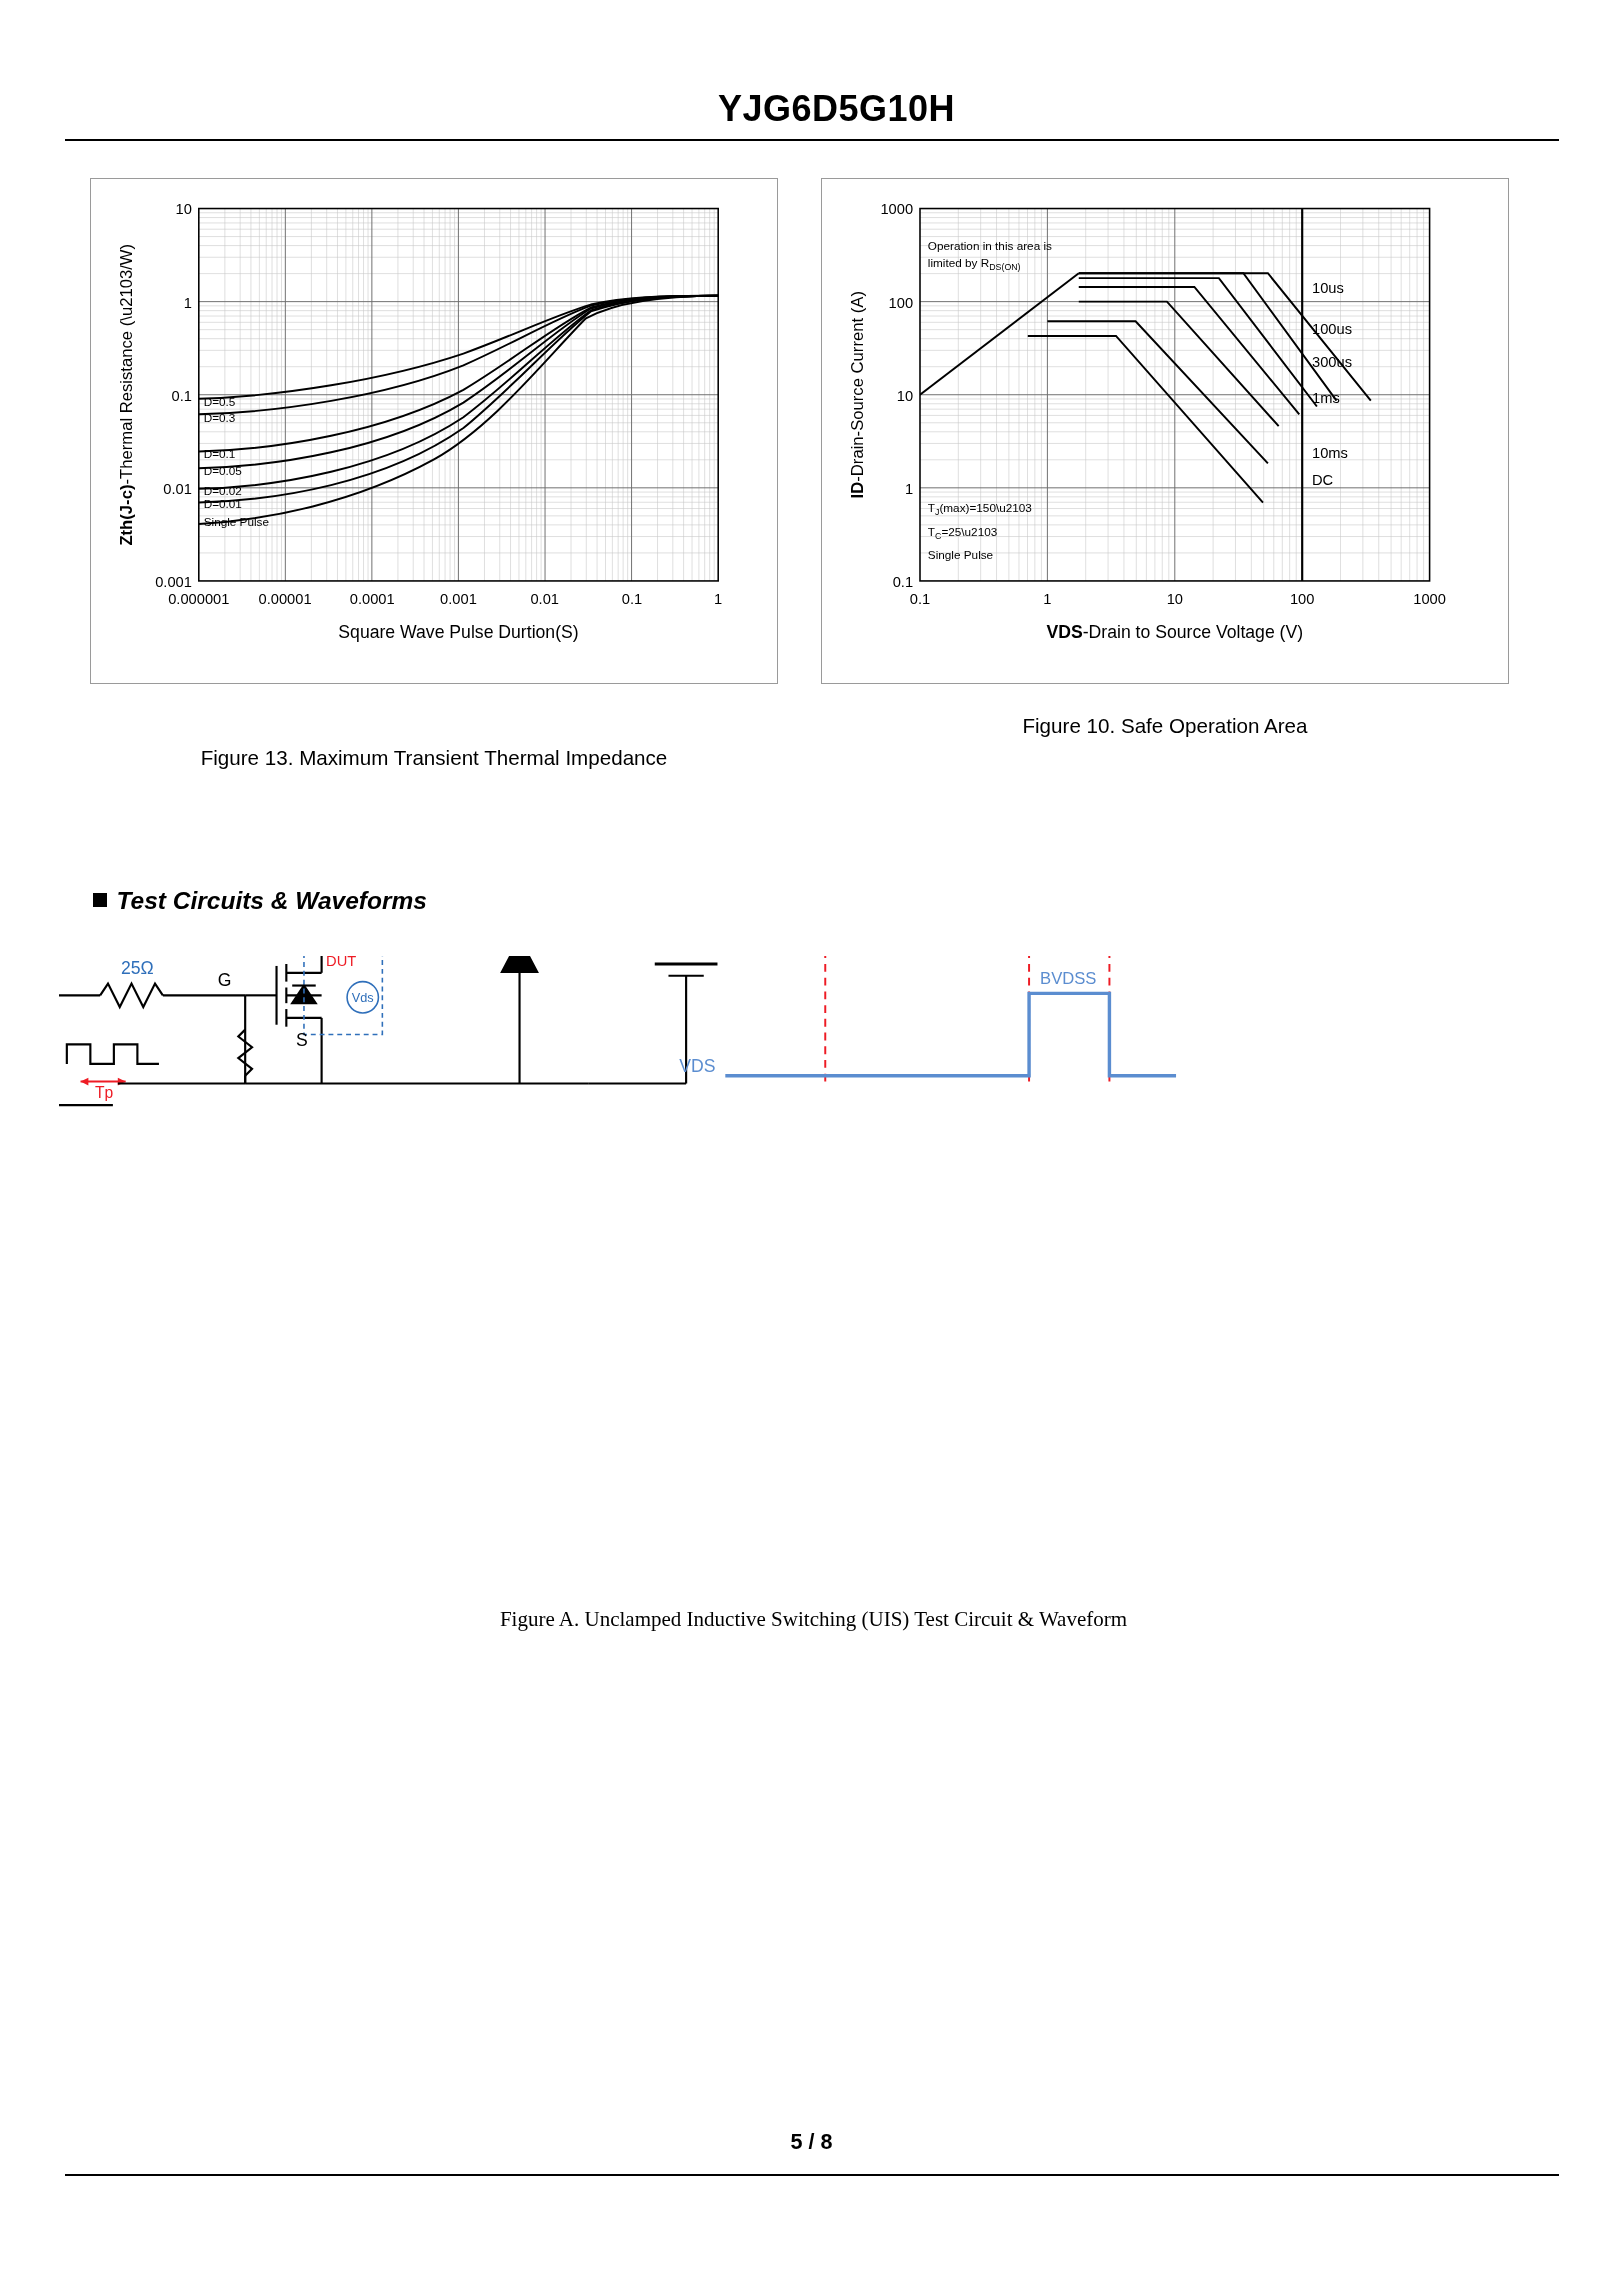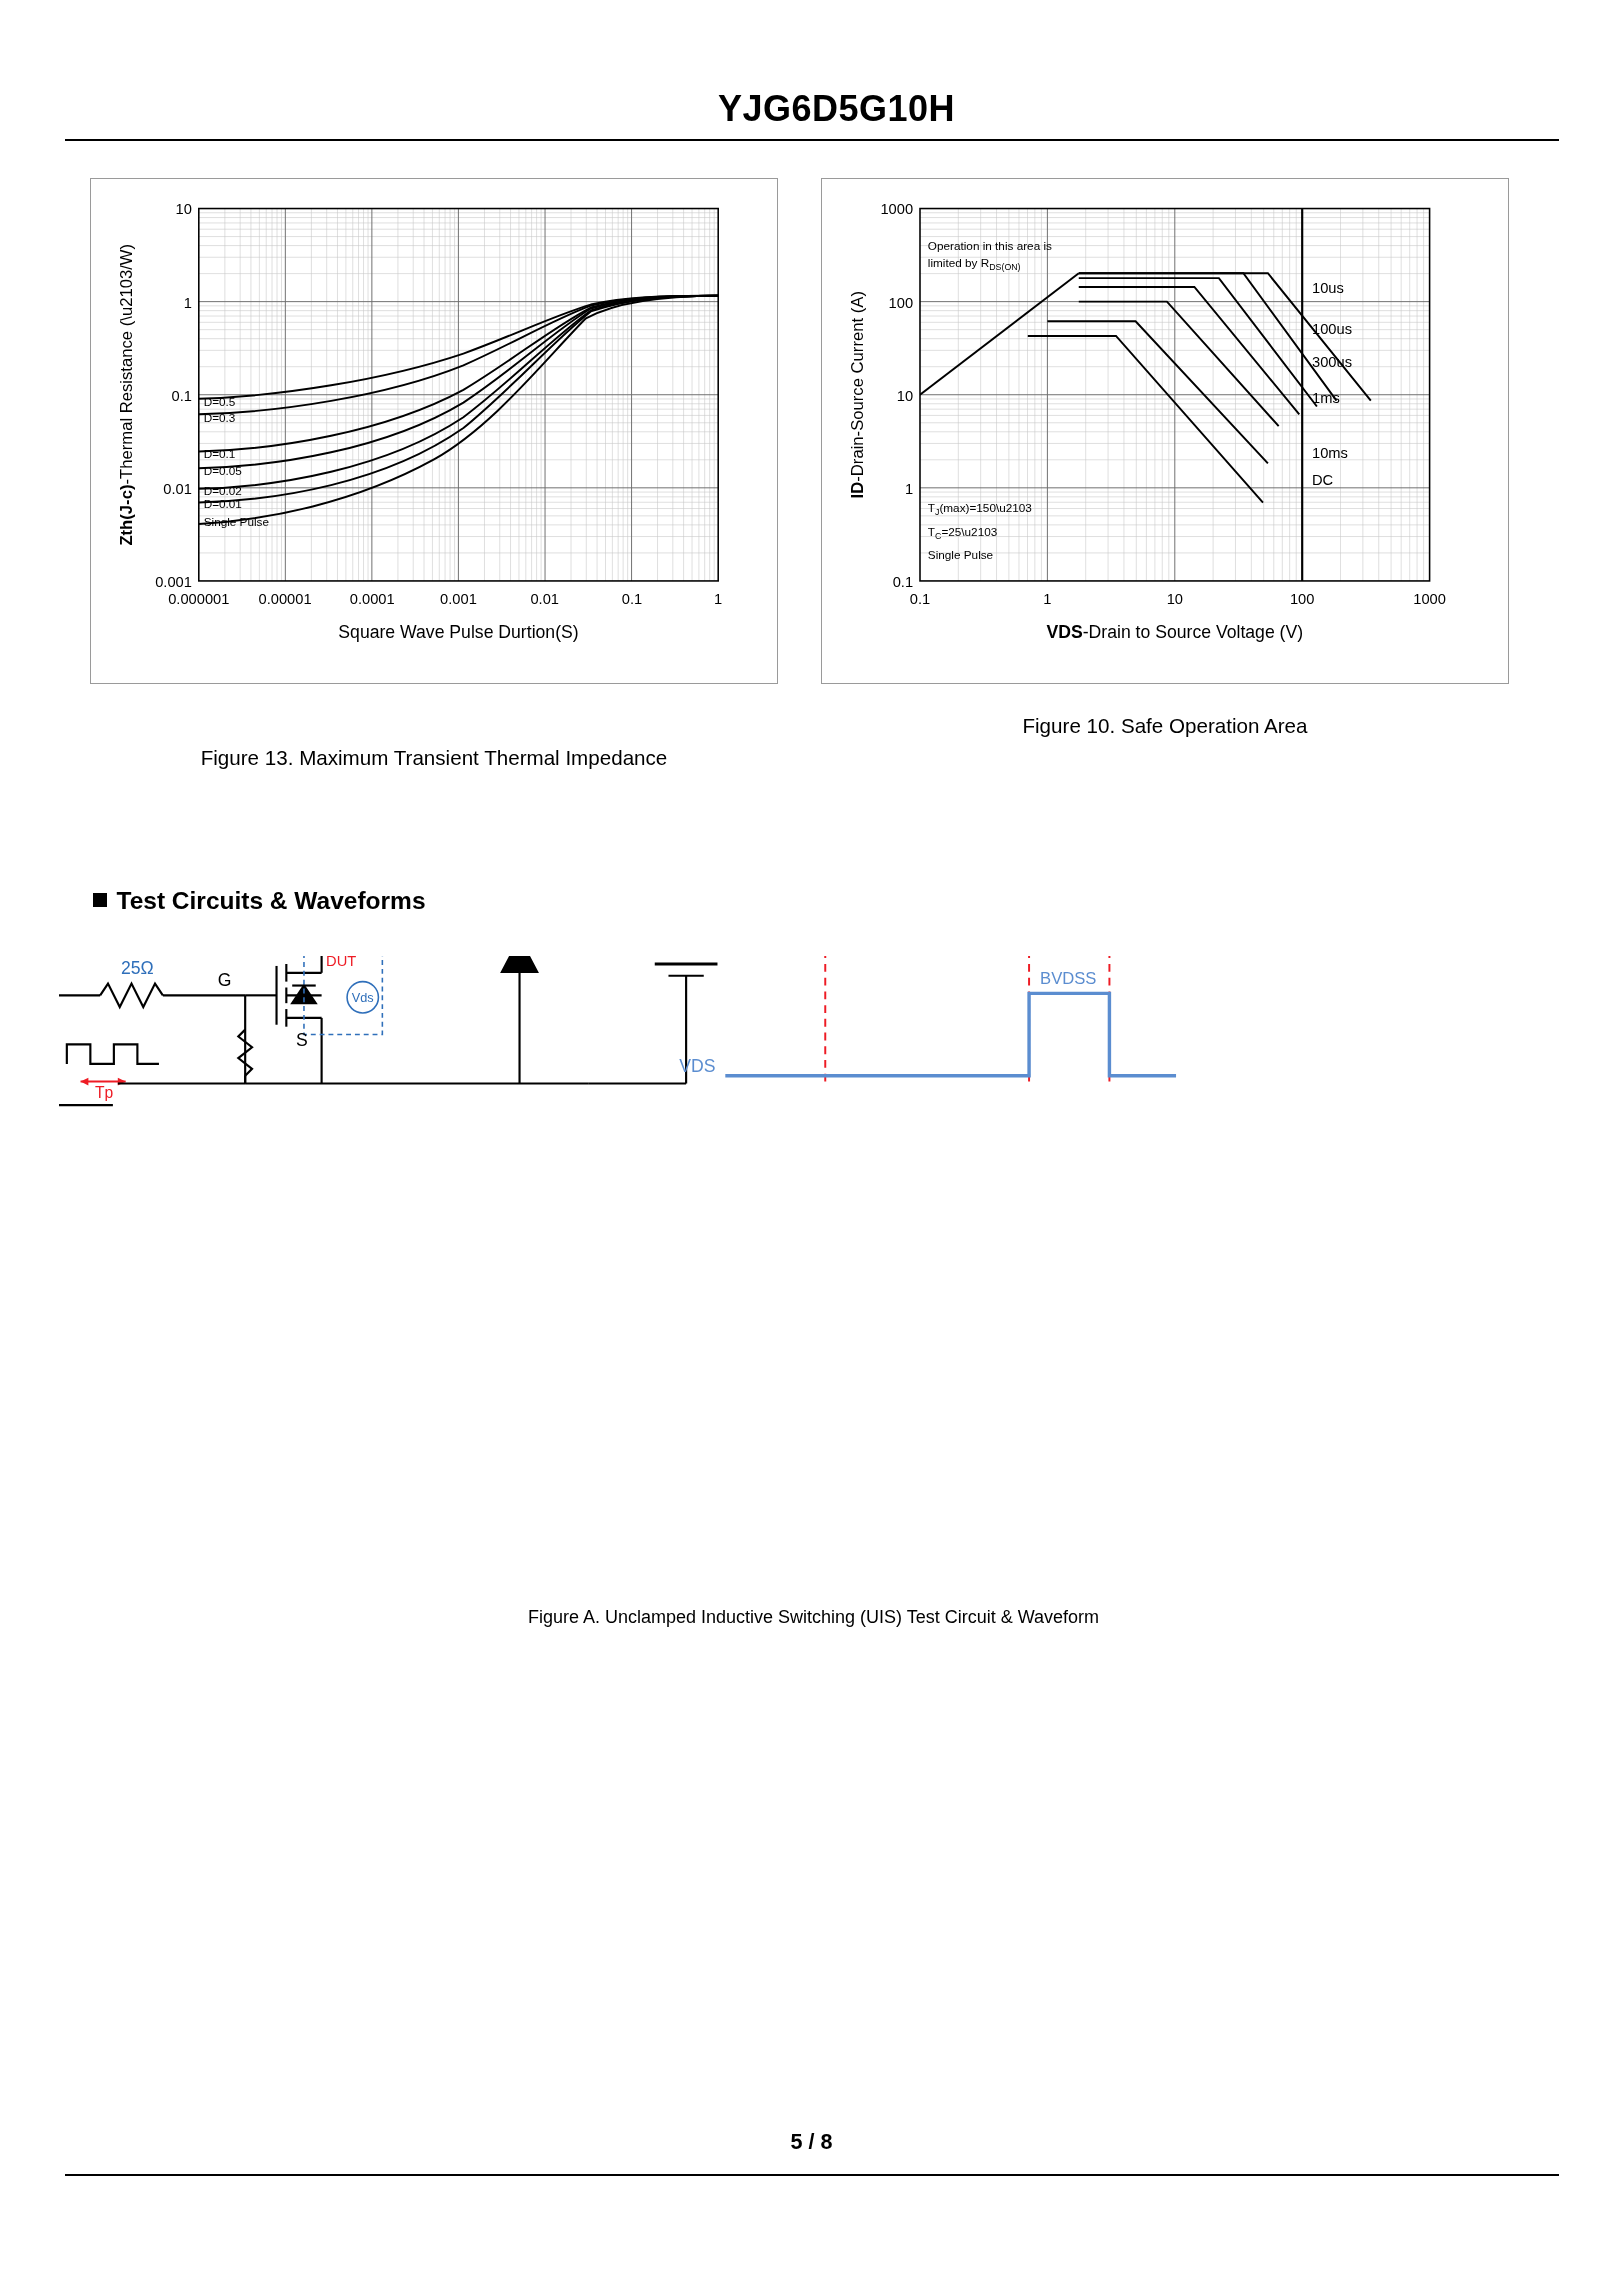--- a/index.html
+++ b/index.html
@@ -64,28 +64,29 @@
   .fig13-box { left: 90px;  top: 178px; width: 688px; height: 506px; }
   .fig14-box { left: 821px; top: 178px; width: 688px; height: 506px; }
 
   .fig-caption {
     position: absolute;
     font-size: 20.6px;
     text-align: center;
   }
   .cap13 { left: 90px;  top: 714px; width: 688px; margin-top: 32px; }
   .cap14 { left: 821px; top: 714px; width: 688px; }
-  .capA  { left: 294px; top: 1607px; width: 1039px; font-size: 18px;}
+  .capA  { left: 294px; top: 1607px; width: 1039px; font-size: 21px; font-family: Liberation Serif, serif;}
 
   
   .section-head {
     position: absolute;
     left: 93px; top: 887px;
     font-size: 24.5px;
     font-weight: bold;
+    font-style: italic;
   }
   .section-head .bullet {
     display: inline-block;
     width: 13.7px; height: 13.7px;
     background: #000;
     margin-right: 9.8px;
     vertical-align: 2px;
   }
   svg text { font-family: "Liberation Sans", sans-serif; }
 </style>

